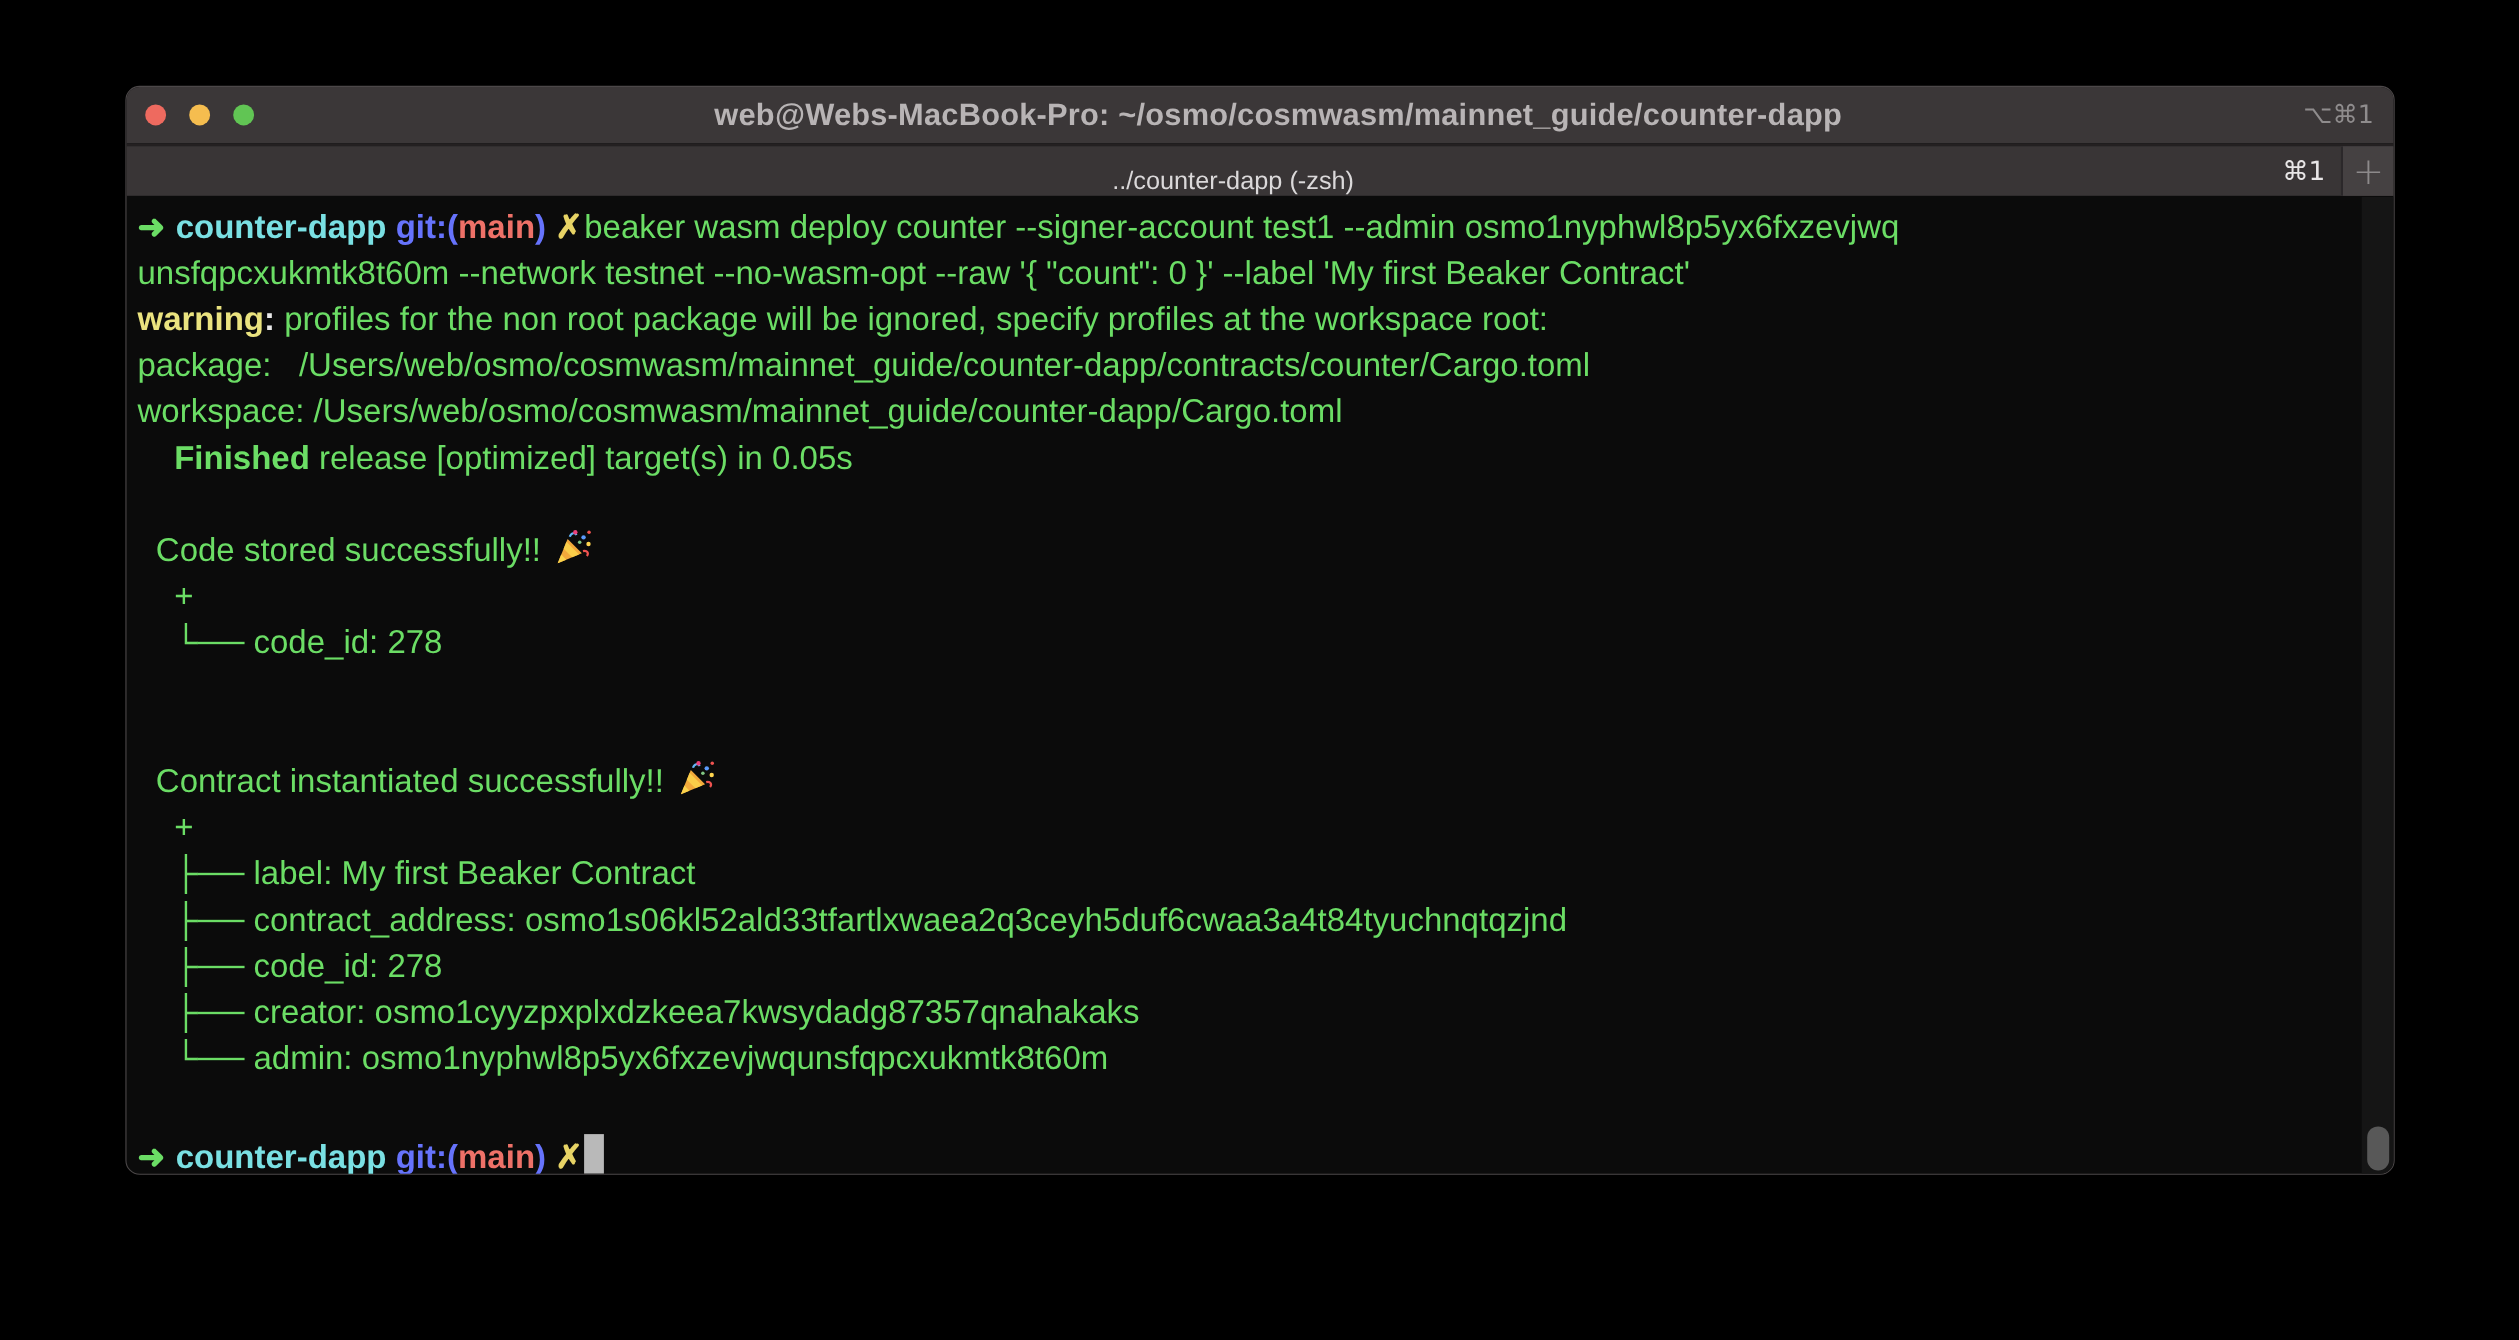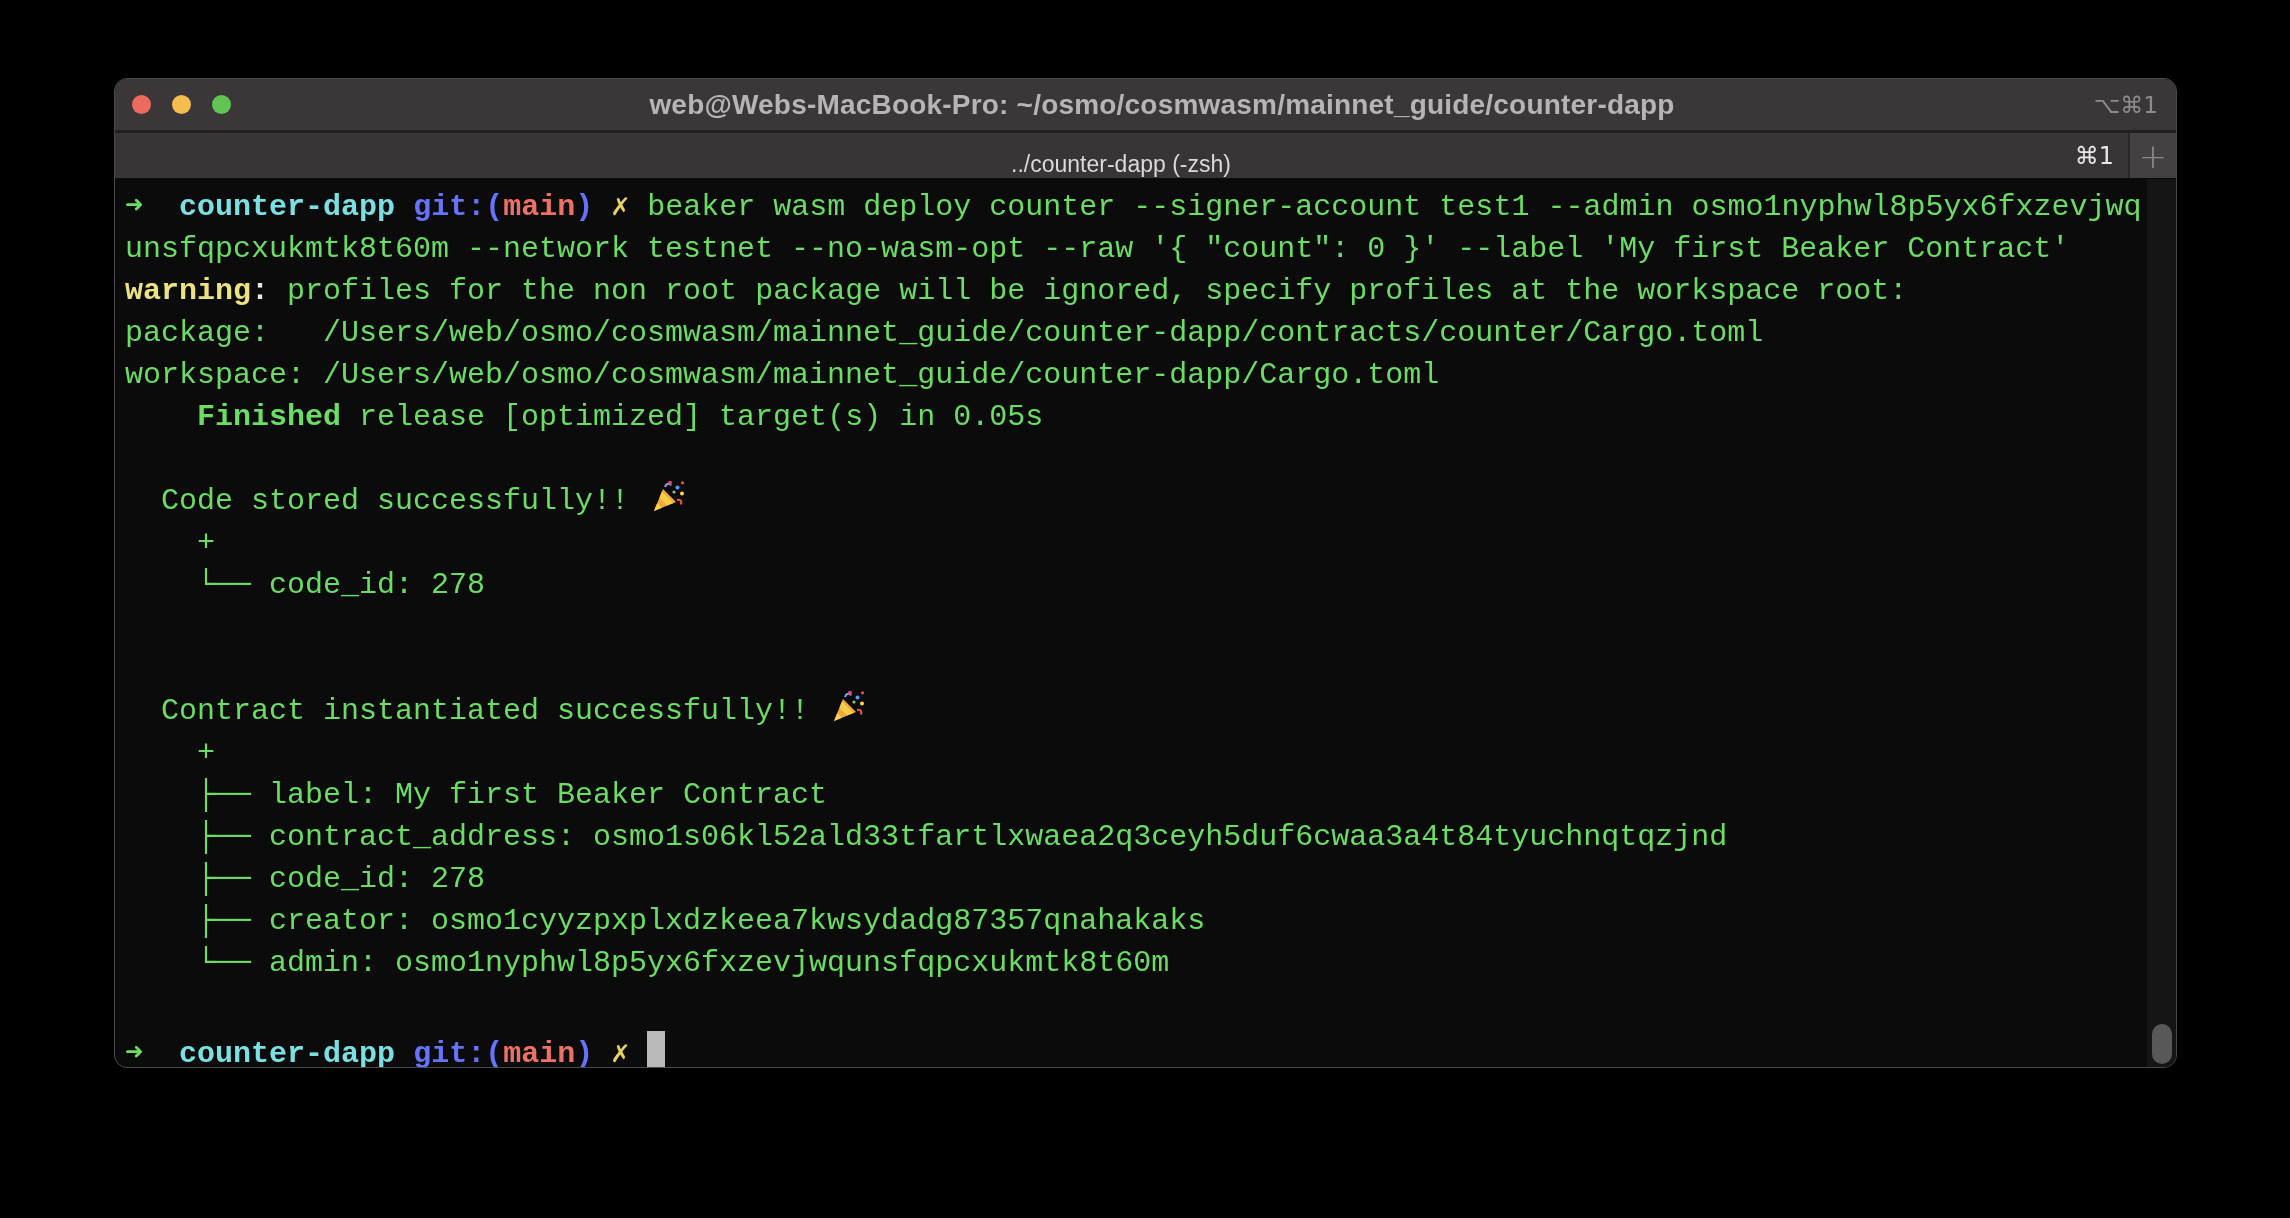--- a/index.html
+++ b/index.html
@@ -50,21 +50,21 @@
     position:absolute; right:0; top:0; bottom:0; width:48px;
     background:var(--plus-button-bg,#454142); border-left:2px solid #2b282a;
     display:flex; align-items:center; justify-content:center;
     font:200 34px "DejaVu Sans", sans-serif; color:var(--plus-glyph,#8d8a8b);
   }
 
   
   .content {
     position:absolute; left:0; right:0; top:100px; bottom:0;
     padding:6.5px 0 0 10px;
-    font-family:Liberation Mono, monospace;
+    font-family:Liberation Sans, sans-serif;
     font-size:30px; line-height:42px; white-space:pre;
   }
   .t-line { height:42px; }
   .sym { display:inline-block; width:18.06px; }
   .cursor {
     display:inline-block; width:18px; height:36px;
     background:var(--cursor,#b9b9b9); transform:translateY(5px);
   }
   .popper { vertical-align:-7px; margin-left:2px; }
 

